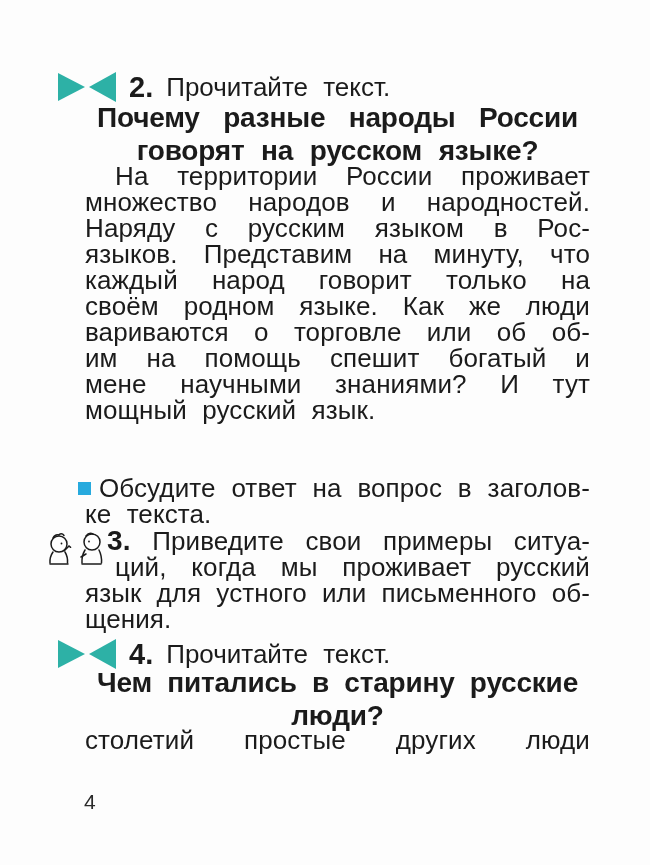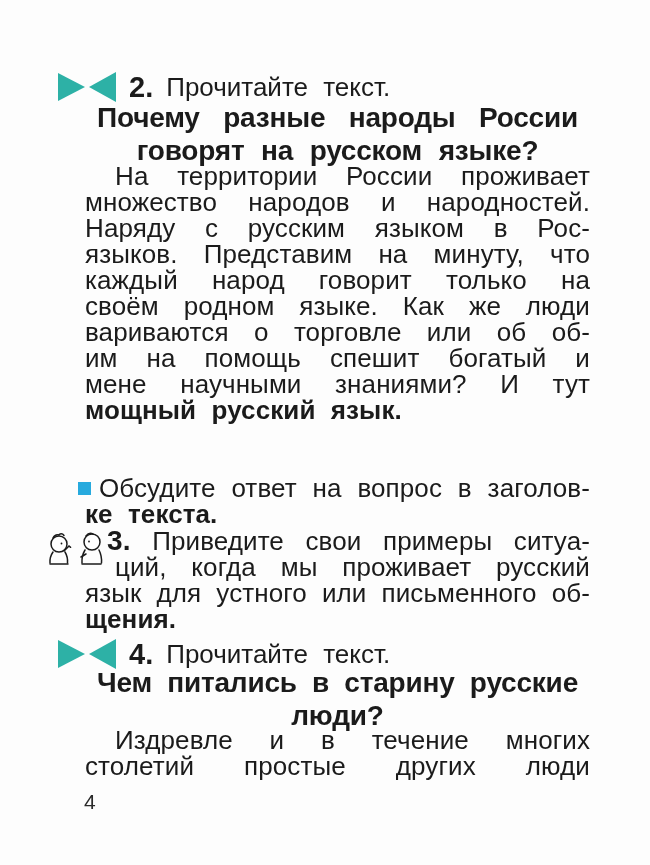--- a/index.html
+++ b/index.html
@@ -12,21 +12,21 @@
   }
   .page{position:relative;width:650px;height:865px;overflow:hidden;background:#fdfdfd;}
 
   
   .line{
     font-size:26px;line-height:26px;
     word-spacing:6px;letter-spacing:.1px;
     text-align:justify;text-align-last:justify;
     white-space:normal;
   }
-  .line.end{text-align:left;text-align-last:left;word-spacing:8px;font-weight:bold;}
+  .line.end{text-align:left;text-align-last:left;word-spacing:8px;}
   .line.indent{padding-left:30px;}
 
   
   .task-row{
     position:absolute;display:flex;align-items:center;gap:13px;height:34px;
   }
   .task-num{font-weight:700;font-size:29px;line-height:34px;}
   .task-label{font-size:26px;line-height:34px;word-spacing:8px;}
 
   .bowtie{width:58px;height:32px;flex:0 0 auto;display:block;}
@@ -128,19 +128,18 @@
     <span class="task-num">4.</span>
     <span class="task-label">Прочитайте текст.</span>
   </div>
 
   <div class="heading" style="top:666px;">
     <div class="l1">Чем питались в старину русские</div>
     <div class="l2">люди?</div>
   </div>
 
   <div class="para" style="top:727px;">
-    <div class="line indent">Издревле и в течение многих</div>
     <div class="line">столетий простые других люди</div>
   </div>
 
   <div class="page-number">4</div>
 
 </div>
 
 </body></html>

